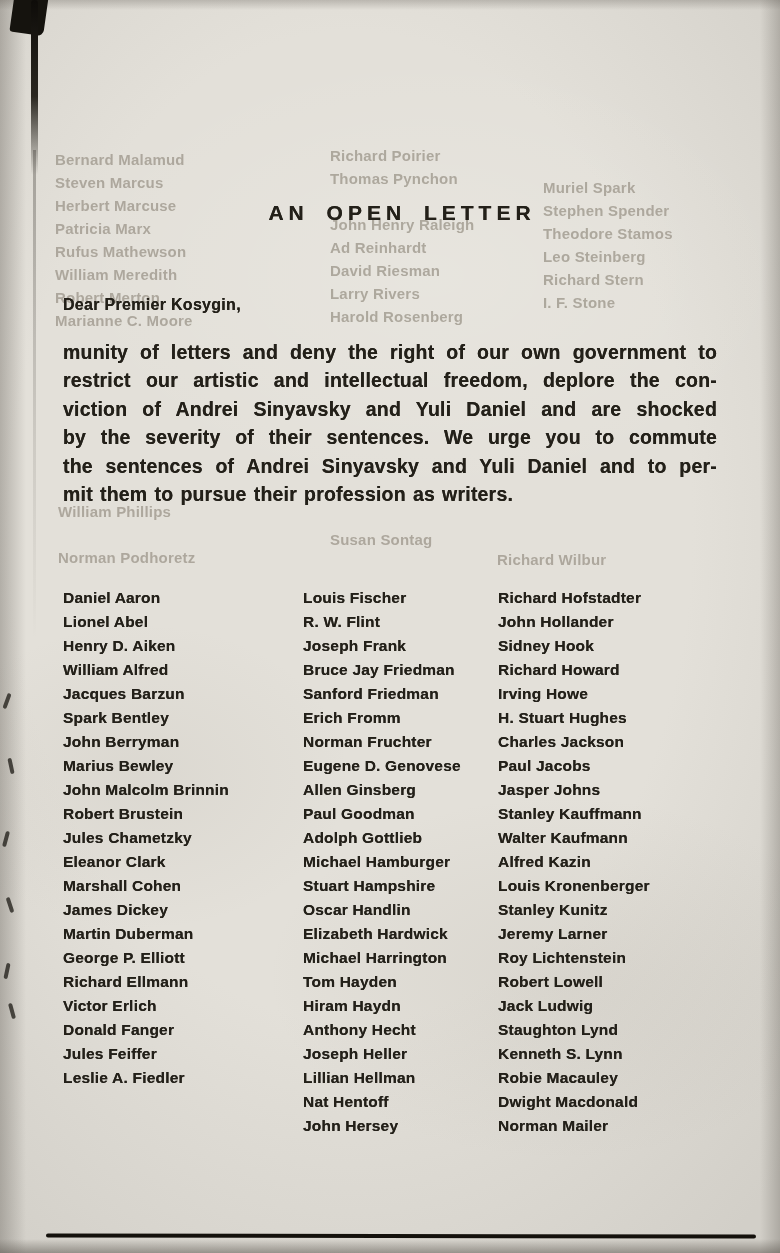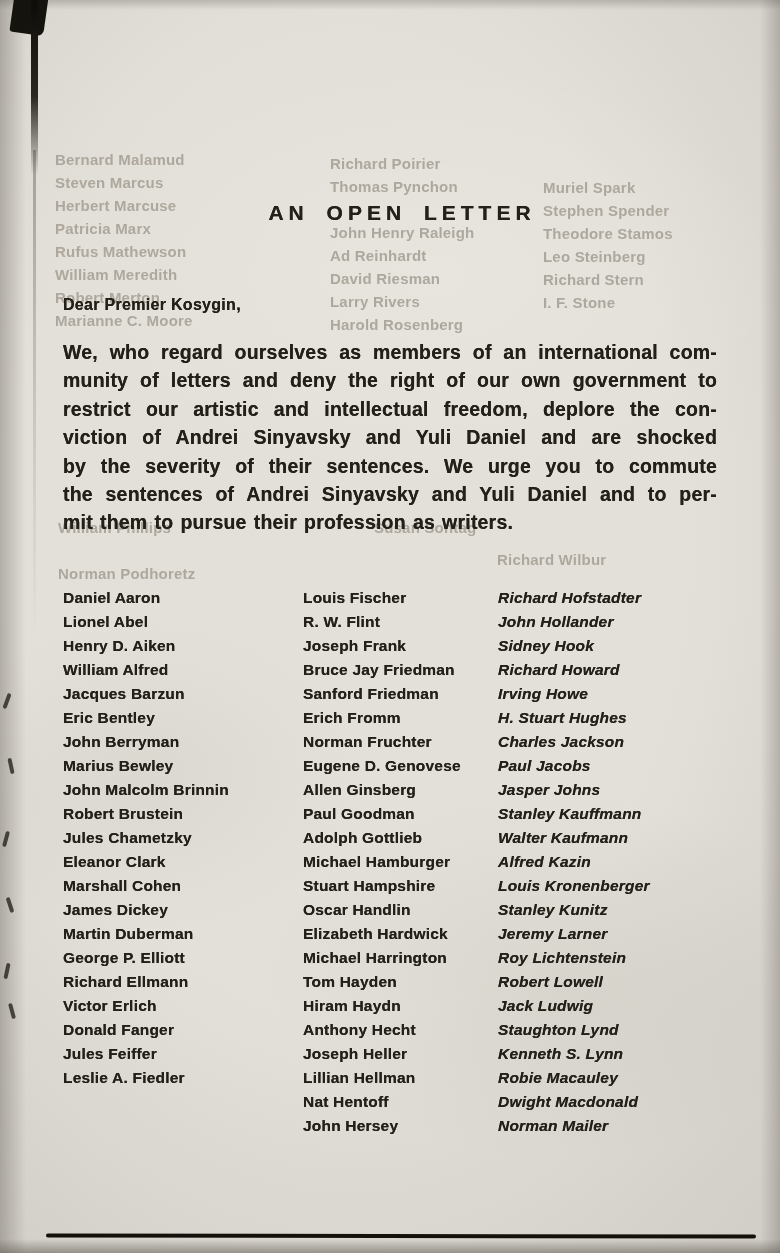--- a/index.html
+++ b/index.html
@@ -61,21 +61,21 @@
     letter-spacing: .2px; word-spacing: 1.5px;
     text-align: justify; text-align-last: justify;
     text-shadow: 0 0 .6px rgba(35,32,25,.9);
   }
   .paragraph .body-line:last-child { text-align-last: left; }
 
   .names { position: absolute; left: 63px; top: 586px; width: 660px; height: 570px; }
   .name-col { position: absolute; top: 0; }
   .name-col.c1 { left: 0; }
   .name-col.c2 { left: 240px; }
-  .name-col.c3 { left: 435px; font-style: italic; }
+  .name-col.c3 { left: 435px; }
   .name-line {
     font-size: 15.5px; font-weight: 700; line-height: 24px;
     letter-spacing: .2px; white-space: nowrap;
     text-shadow: 0 0 .5px rgba(35,32,25,.85);
   }
 
   
   .artifacts { position: absolute; inset: 0; z-index: 3; pointer-events: none; }
   .edge-left   { position: absolute; left: 0; top: 0; bottom: 0; width: 26px;
                  background: linear-gradient(to right, rgba(88,83,76,.35), rgba(88,83,76,0)); }
@@ -124,74 +124,73 @@
     <div class="ghost-col" style="left:55px; top:148px;">
         <div class="ghost-line">Bernard Malamud</div>
         <div class="ghost-line">Steven Marcus</div>
         <div class="ghost-line">Herbert Marcuse</div>
         <div class="ghost-line">Patricia Marx</div>
         <div class="ghost-line">Rufus Mathewson</div>
         <div class="ghost-line">William Meredith</div>
         <div class="ghost-line">Robert Merton</div>
         <div class="ghost-line">Marianne C. Moore</div>
       </div>
-    <div class="ghost-col" style="left:330px; top:152px;">
+    <div class="ghost-col" style="left:330px; top:144px;">
         <div class="ghost-line">Richard Poirier</div>
         <div class="ghost-line">Thomas Pynchon</div>
         <div class="ghost-line">&nbsp;</div>
         <div class="ghost-line">John Henry Raleigh</div>
         <div class="ghost-line">Ad Reinhardt</div>
         <div class="ghost-line">David Riesman</div>
         <div class="ghost-line">Larry Rivers</div>
         <div class="ghost-line">Harold Rosenberg</div>
       </div>
     <div class="ghost-col" style="left:543px; top:148px;margin-top:28px;">
         <div class="ghost-line">Muriel Spark</div>
         <div class="ghost-line">Stephen Spender</div>
         <div class="ghost-line">Theodore Stamos</div>
         <div class="ghost-line">Leo Steinberg</div>
         <div class="ghost-line">Richard Stern</div>
         <div class="ghost-line">I. F. Stone</div>
       </div>
-    <div class="ghost-col" style="left:58px; top:500px;margin-top:16px;">
+    <div class="ghost-col" style="left:58px; top:500px;">
         <div class="ghost-line">William Phillips</div>
         <div class="ghost-line">&nbsp;</div>
         <div class="ghost-line">Norman Podhoretz</div>
       </div>
-    <div class="ghost-col" style="left:330px; top:516px;margin-left:44px;">
+    <div class="ghost-col" style="left:330px; top:528px;">
         <div class="ghost-line">Susan Sontag</div>
       </div>
     <div class="ghost-col" style="left:497px; top:548px;">
         <div class="ghost-line">Richard Wilbur</div>
       </div>
   </div>
 
   <div class="content">
     <h1 class="title">AN OPEN LETTER</h1>
 
     <div class="salutation">Dear Premier Kosygin,</div>
 
     <div class="paragraph">
-        <div class="body-line">We, who regard ourselves as members of an international com-</div>
         <div class="body-line">munity of letters and deny the right of our own government to</div>
         <div class="body-line">restrict our artistic and intellectual freedom, deplore the con-</div>
         <div class="body-line">viction of Andrei Sinyavsky and Yuli Daniel and are shocked</div>
         <div class="body-line">by the severity of their sentences. We urge you to commute</div>
         <div class="body-line">the sentences of Andrei Sinyavsky and Yuli Daniel and to per-</div>
         <div class="body-line">mit them to pursue their profession as writers.</div>
       </div>
 
     <div class="names">
       <div class="name-col c1">
           <div class="name-line">Daniel Aaron</div>
           <div class="name-line">Lionel Abel</div>
           <div class="name-line">Henry D. Aiken</div>
           <div class="name-line">William Alfred</div>
           <div class="name-line">Jacques Barzun</div>
-          <div class="name-line">Eric Bentley</div>
+          <div class="name-line">Spark Bentley</div>
           <div class="name-line">John Berryman</div>
           <div class="name-line">Marius Bewley</div>
           <div class="name-line">John Malcolm Brinnin</div>
           <div class="name-line">Robert Brustein</div>
           <div class="name-line">Jules Chametzky</div>
           <div class="name-line">Eleanor Clark</div>
           <div class="name-line">Marshall Cohen</div>
           <div class="name-line">James Dickey</div>
           <div class="name-line">Martin Duberman</div>
           <div class="name-line">George P. Elliott</div>

